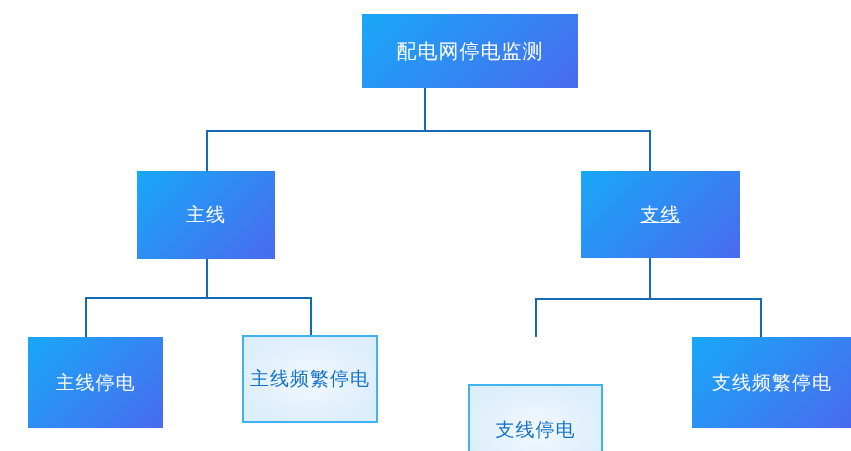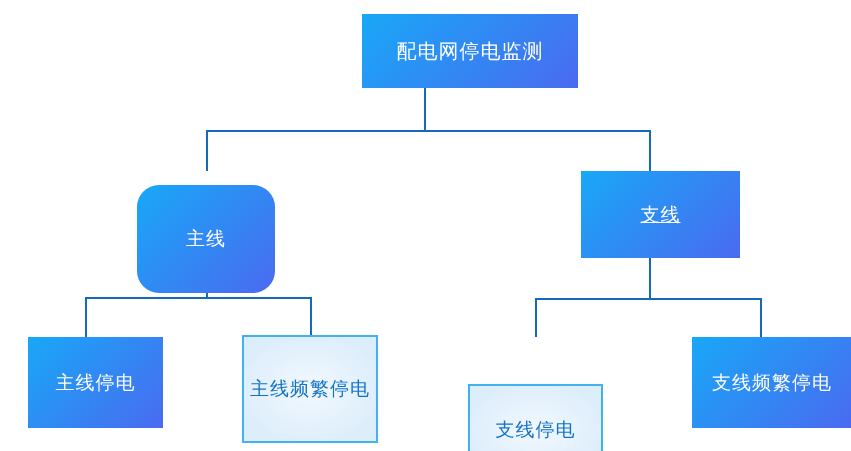--- a/index.html
+++ b/index.html
@@ -65,33 +65,33 @@
 
   <div class="line v" style="left:649px; top:258px; height:40px;"></div>
   <div class="line h" style="left:535px; top:298px; width:226px;"></div>
   <div class="line v" style="left:535px; top:298px; height:39px;"></div>
   <div class="line v" style="left:760px; top:298px; height:39px;"></div>
 
   <div class="node solid root" style="left:317px; top:14px; width:216px; height:74px;margin-left:45px;">
     <span>配电网停电监测</span>
   </div>
 
-  <div class="node solid" style="left:137px; top:185px; width:138px; height:108px;border-radius:22px;">
+  <div class="node solid" style="left:137px; top:171px; width:138px; height:88px;">
     <span>主线</span>
   </div>
 
   <div class="node solid" style="left:581px; top:171px; width:159px; height:87px;text-decoration:underline;">
     <span>支线</span>
   </div>
 
   <div class="node solid" style="left:28px; top:337px; width:135px; height:91px;">
     <span>主线停电</span>
   </div>
 
-  <div class="node light" style="left:242px; top:335px; width:136px; height:108px;">
+  <div class="node light" style="left:242px; top:335px; width:136px; height:88px;">
     <span>主线频繁停电</span>
   </div>
 
   <div class="node light" style="left:468px; top:337px; width:135px; height:91px;margin-top:47px;">
     <span>支线停电</span>
   </div>
 
   <div class="node solid" style="left:692px; top:337px; width:160px; height:91px;">
     <span>支线频繁停电</span>
   </div>

